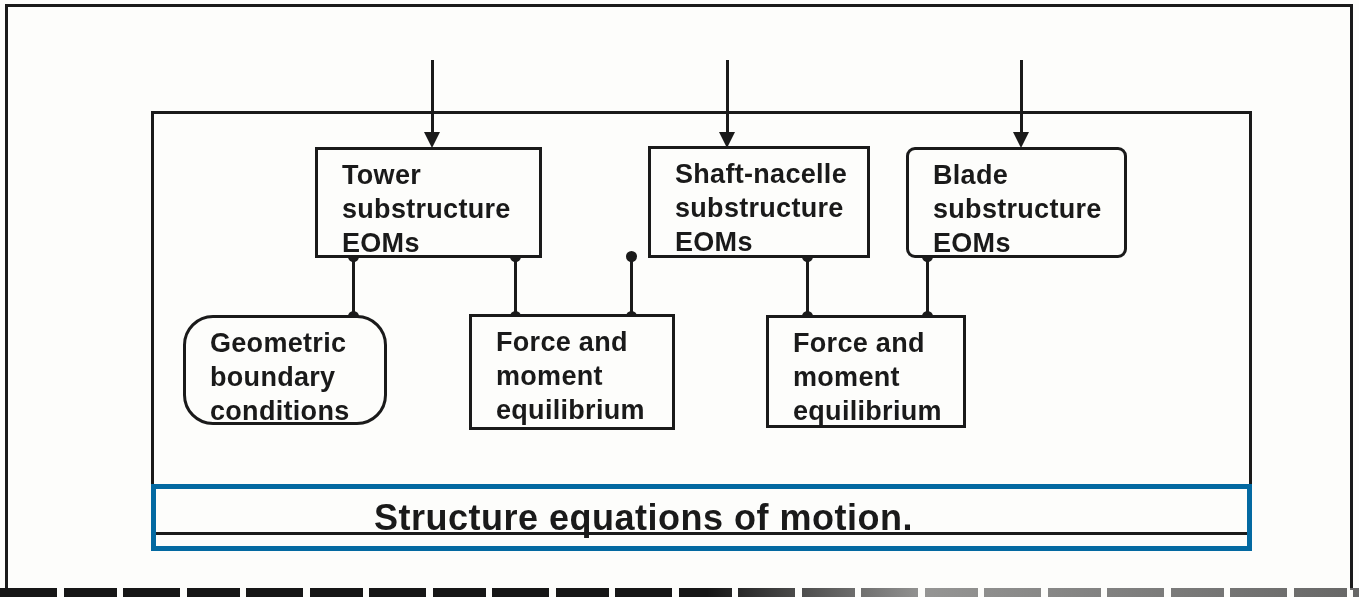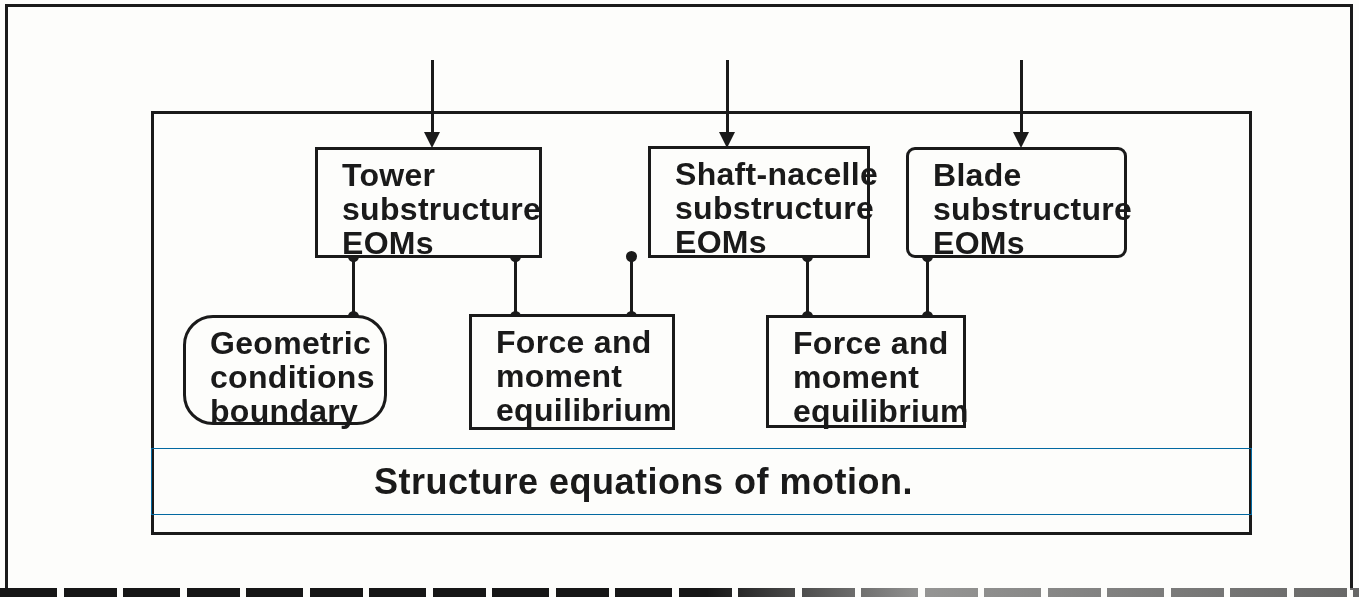--- a/index.html
+++ b/index.html
@@ -24,33 +24,33 @@
         #161616 0 57px, rgba(0,0,0,0) 57px 64px,
         #161616 64px 117px, rgba(0,0,0,0) 117px 123px);
   }
 
   
   .inner-frame {
     position:absolute; left:151px; top:111px; width:1101px; height:424px;
     border:3px solid #1a1a1a;
   }
   .footer-band {
-    position:absolute; left:151px; top:448px; width:1101px; height:67px;
-    border:1px solid #0369a1;
+    position:absolute; left:151px; top:484px; width:1101px; height:67px;
+    border:5px solid #0369a1;
     display:flex; align-items:center; justify-content:center;
   }
   .footer-band span {
     font-size:36px; font-weight:700; letter-spacing:0.5px;
     transform:translateX(-58px);
   }
 
   
   .node {
     position:absolute; border:3px solid #1a1a1a; background:#fdfdfb;
-    padding:8px 6px 0 24px; font-size:32px; line-height:34px;
+    padding:8px 6px 0 24px; font-size:27px; line-height:34px;
     font-weight:700; letter-spacing:0.3px;
   }
   .node div { white-space:nowrap; }
   .box-tower      { left:315px; top:147px; width:227px; height:111px; }
   .box-shaft      { left:648px; top:146px; width:222px; height:112px; }
   .box-blade      { left:906px; top:147px; width:221px; height:111px;border-radius:9px; }
   .box-geometric  { left:183px; top:315px; width:204px; height:110px;border-radius:30px; }
   .box-force1     { left:469px; top:314px; width:206px; height:116px; }
   .box-force2     { left:766px; top:315px; width:200px; height:113px; }
 
@@ -126,22 +126,22 @@
     <div>EOMs</div>
   </div>
   <div class="node box-blade">
     <div>Blade</div>
     <div>substructure</div>
     <div>EOMs</div>
   </div>
 
   <div class="node box-geometric">
     <div>Geometric</div>
+    <div>boundary</div>
     <div>conditions</div>
-    <div>boundary</div>
   </div>
   <div class="node box-force1">
     <div>Force and</div>
     <div>moment</div>
     <div>equilibrium</div>
   </div>
   <div class="node box-force2">
     <div>Force and</div>
     <div>moment</div>
     <div>equilibrium</div>

